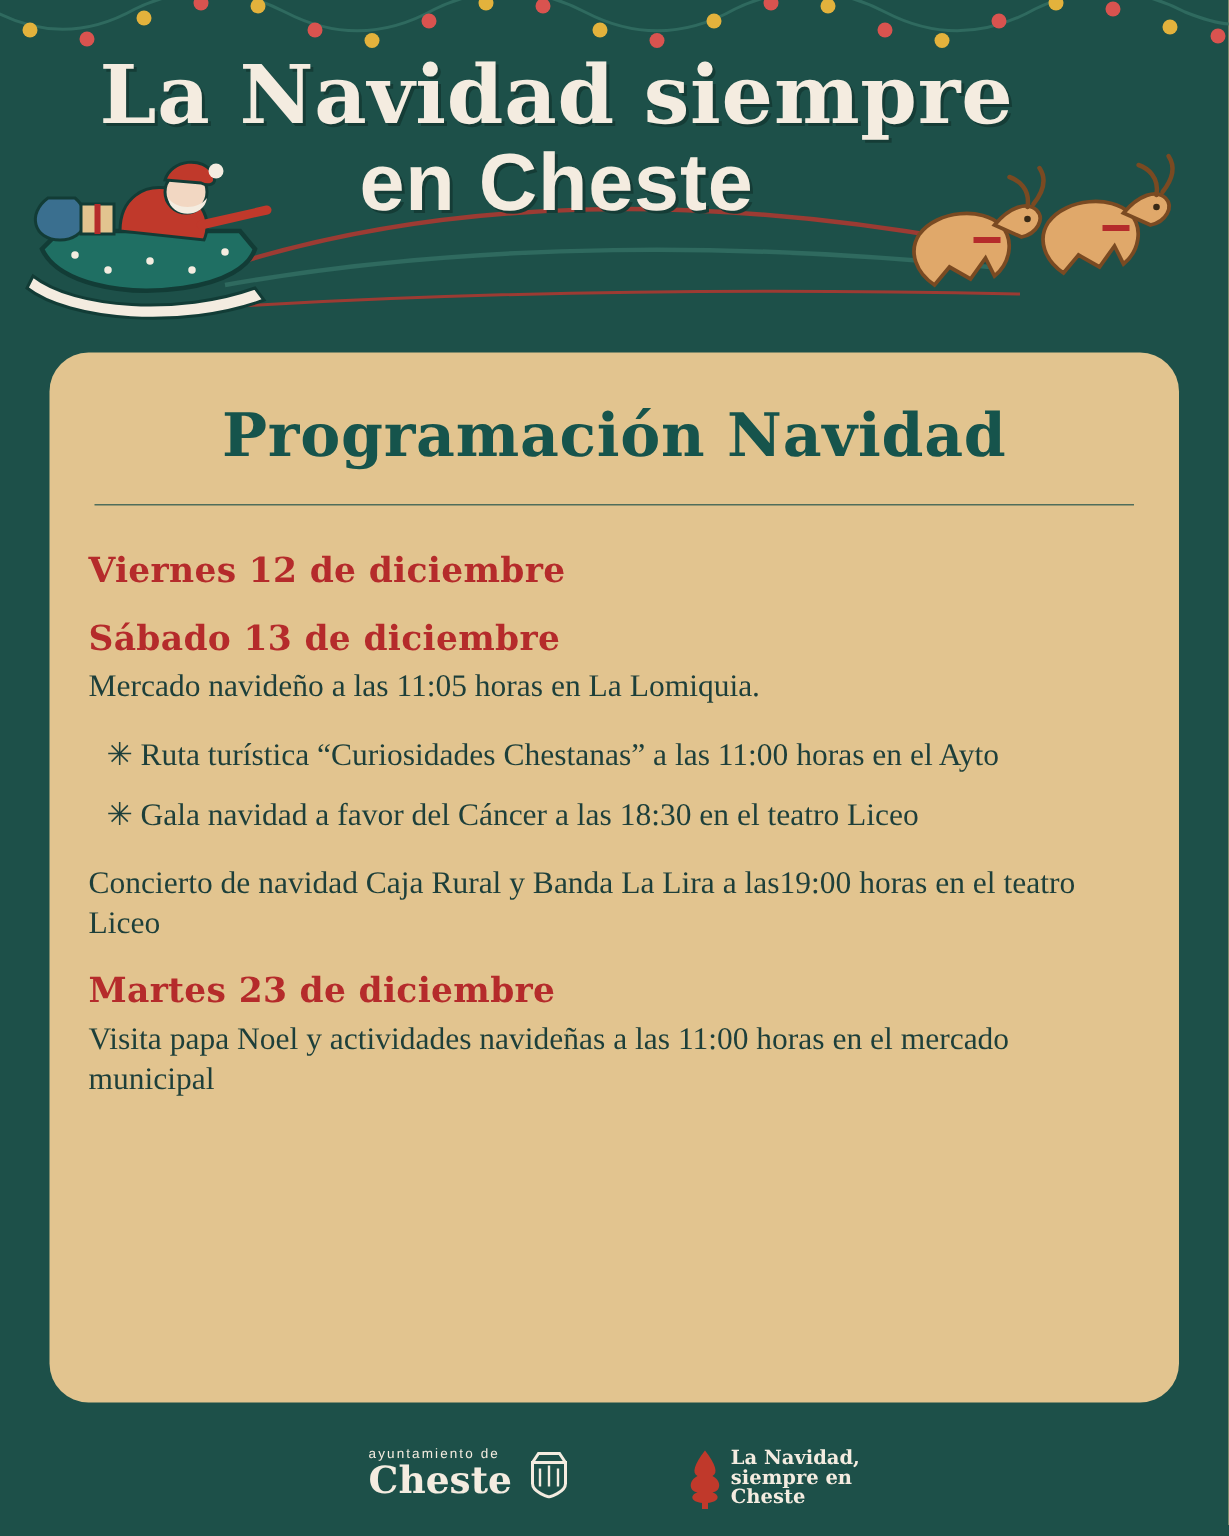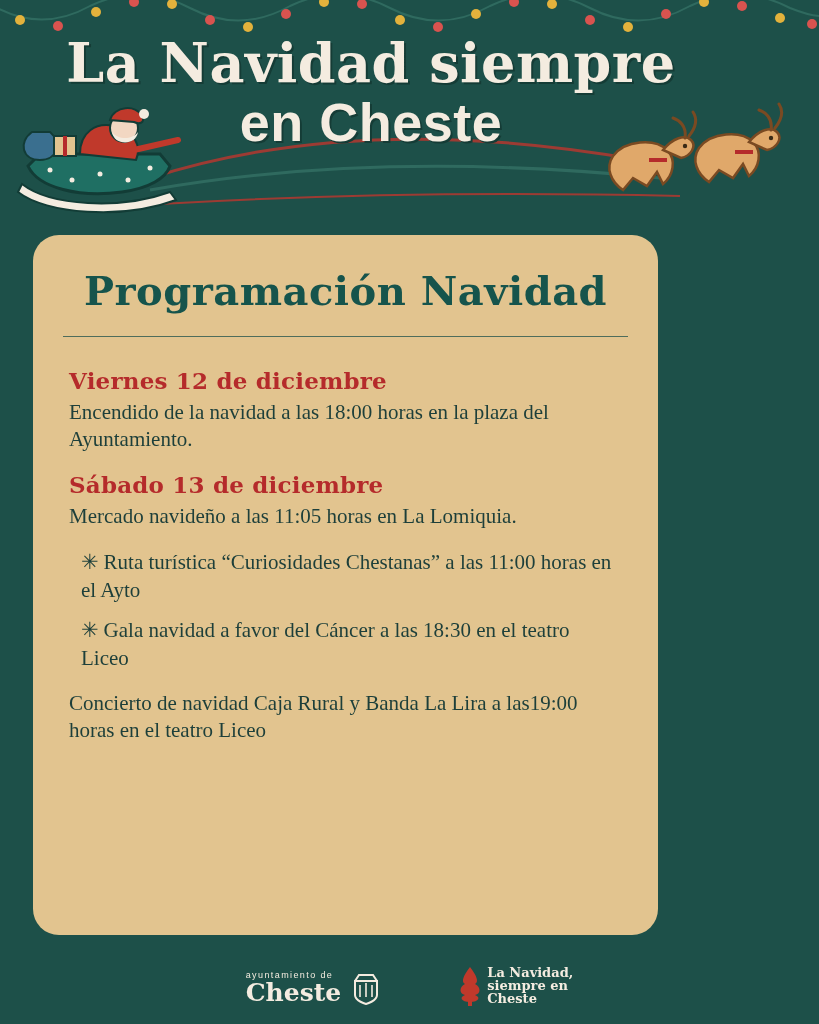--- a/index.html
+++ b/index.html
@@ -74,21 +74,21 @@
     width: 819px;
     height: 110px;
     z-index: 3;
   }
 
   
   .card {
     position: absolute;
     left: 33px;
     top: 235px;
-    width: 625px;
+    width: 753px;
     height: 700px;
     background: #e2c48f;
     border-radius: 26px;
     box-sizing: border-box;
     padding: 0;
   }
   .card-title {
     text-align: center;
     font-family: "DejaVu Serif", serif;
     font-weight: bold;
@@ -96,21 +96,21 @@
     color: #16544c;
     padding-top: 32px;
     letter-spacing: 0.5px;
   }
   .divider {
     margin: 22px 30px 0 30px;
     border-top: 1px solid #1d5049;
     opacity: 0.75;
   }
   .events {
-    padding: 30px 34px 0 36px;
+    padding: 30px 34px 0 26px;
   }
   .event {
     margin-bottom: 18px;
   }
   .event-date {
     font-family: "DejaVu Serif", serif;
     font-weight: bold;
     font-size: 23px;
     color: #b52b2b;
     margin: 0 0 5px 0;
@@ -135,21 +135,21 @@
     margin-right: 5px;
   }
 
   
   .footer {
     position: absolute;
     left: 0;
     bottom: 18px;
     width: 819px;
     display: flex;
-    align-items: flex-end;
+    align-items: flex-start;
     justify-content: center;
     gap: 72px;
   }
   .logo-ayto {
     display: flex;
     align-items: center;
     gap: 10px;
     color: #f4ece0;
   }
   .logo-ayto-text {
@@ -271,41 +271,44 @@
 </div>
 
 <div class="card">
   <div class="card-title">Programación Navidad</div>
   <div class="divider"></div>
 
   <div class="events">
 
     <div class="event">
       <p class="event-date">Viernes 12 de diciembre</p>
-      <p class="event-desc">Encendido de la navidad a las 18:00 horas en la plaza del Ayuntamiento.</p>
     </div>
 
     <div class="event">
       <p class="event-date">Sábado 13 de diciembre</p>
       <p class="event-desc">Mercado navideño a las 11:05 horas en La Lomiquia.</p>
     </div>
 
     <div class="event">
       <p class="bullet-line">
         <span class="star">✳</span><span>Ruta turística “Curiosidades Chestanas” a las 11:00 horas en el Ayto</span>
       </p>
       <p class="bullet-line">
         <span class="star">✳</span><span>Gala navidad a favor del Cáncer a las 18:30 en el teatro Liceo</span>
       </p>
     </div>
 
     <div class="event">
       <p class="event-desc">Concierto de navidad Caja Rural y Banda La Lira a las19:00 horas en el teatro Liceo</p>
     </div>
 
+    <div class="event">
+      <p class="event-date">Martes 23 de diciembre</p>
+      <p class="event-desc">Visita papa Noel y actividades navideñas a las 11:00 horas en el mercado municipal</p>
+    </div>
 
   </div>
 </div>
 
 <div class="footer">
 
   <div class="logo-ayto">
     <div class="logo-ayto-text">
       <div class="logo-ayto-small">Ayuntamiento de</div>
       <div class="logo-ayto-big">Cheste</div>

